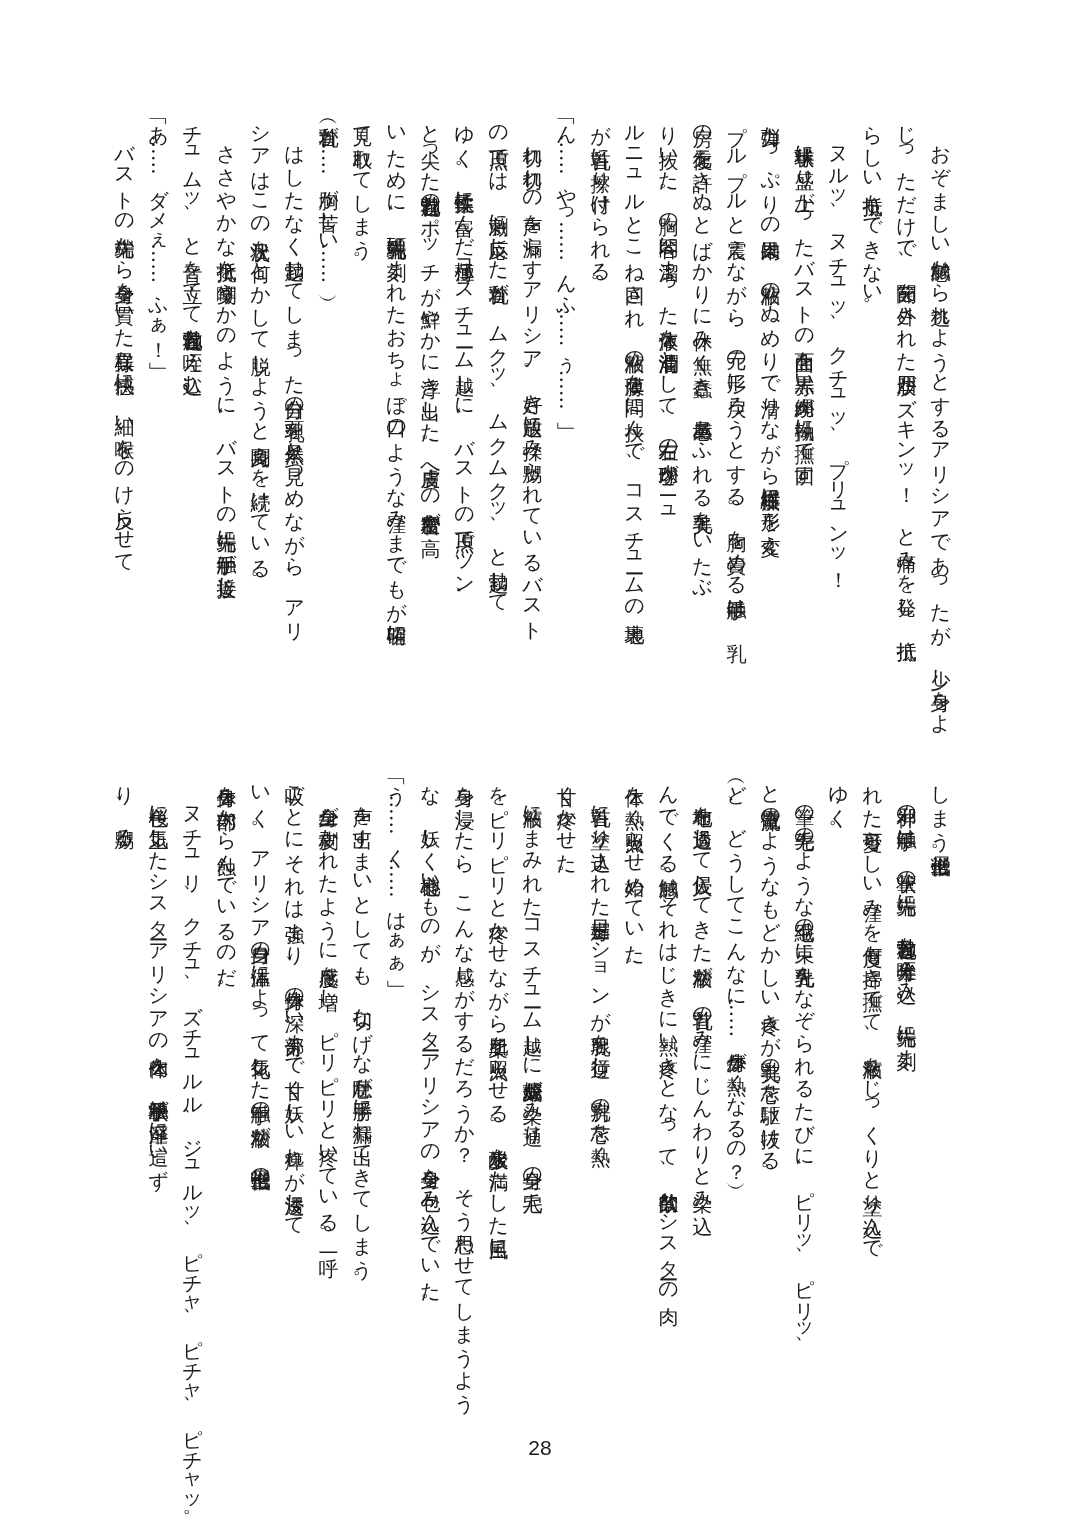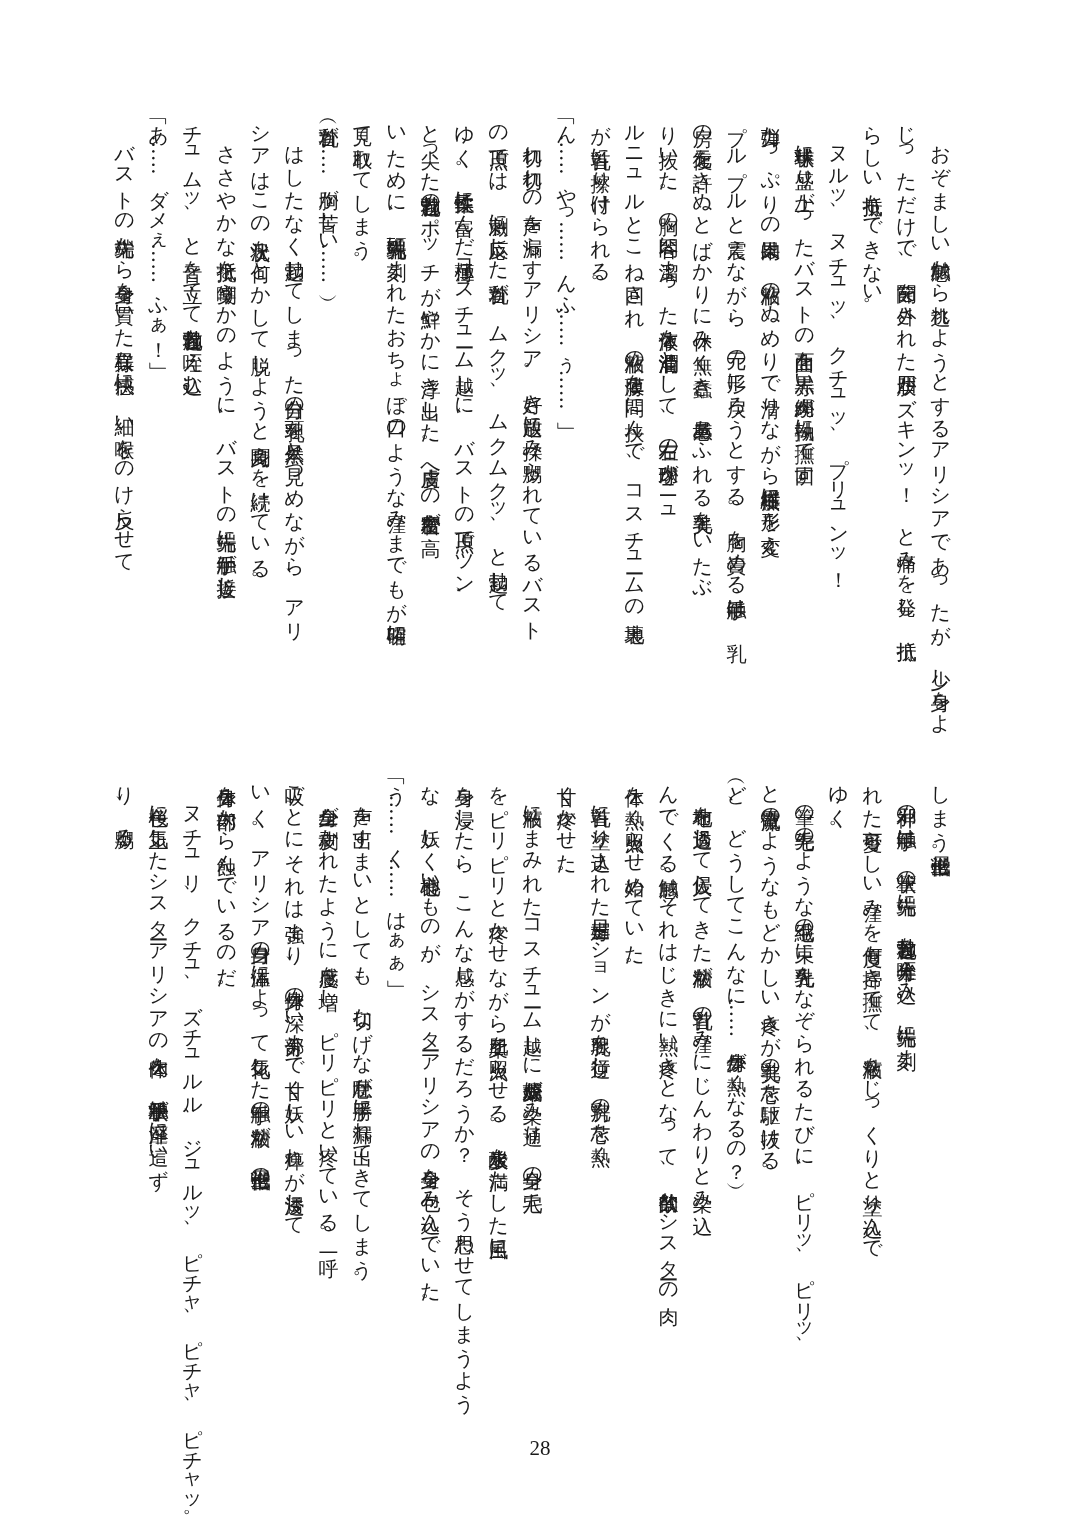--- a/index.html
+++ b/index.html
@@ -32,21 +32,21 @@
     line-height: 34px;
     letter-spacing: 0;
     white-space: nowrap;
   }
   .page-number {
     position: absolute;
     top: 1436px;
     left: 0;
     right: 0;
     text-align: center;
-    font-family: Liberation Serif, serif;
+    font-family: Liberation Sans, sans-serif;
     font-size: 21px;
     color: #1a1a1a;
   }
 </style>
 </head>
 <body>
 
 <div class="page">
 
   <div id="block-top" class="vblock">

